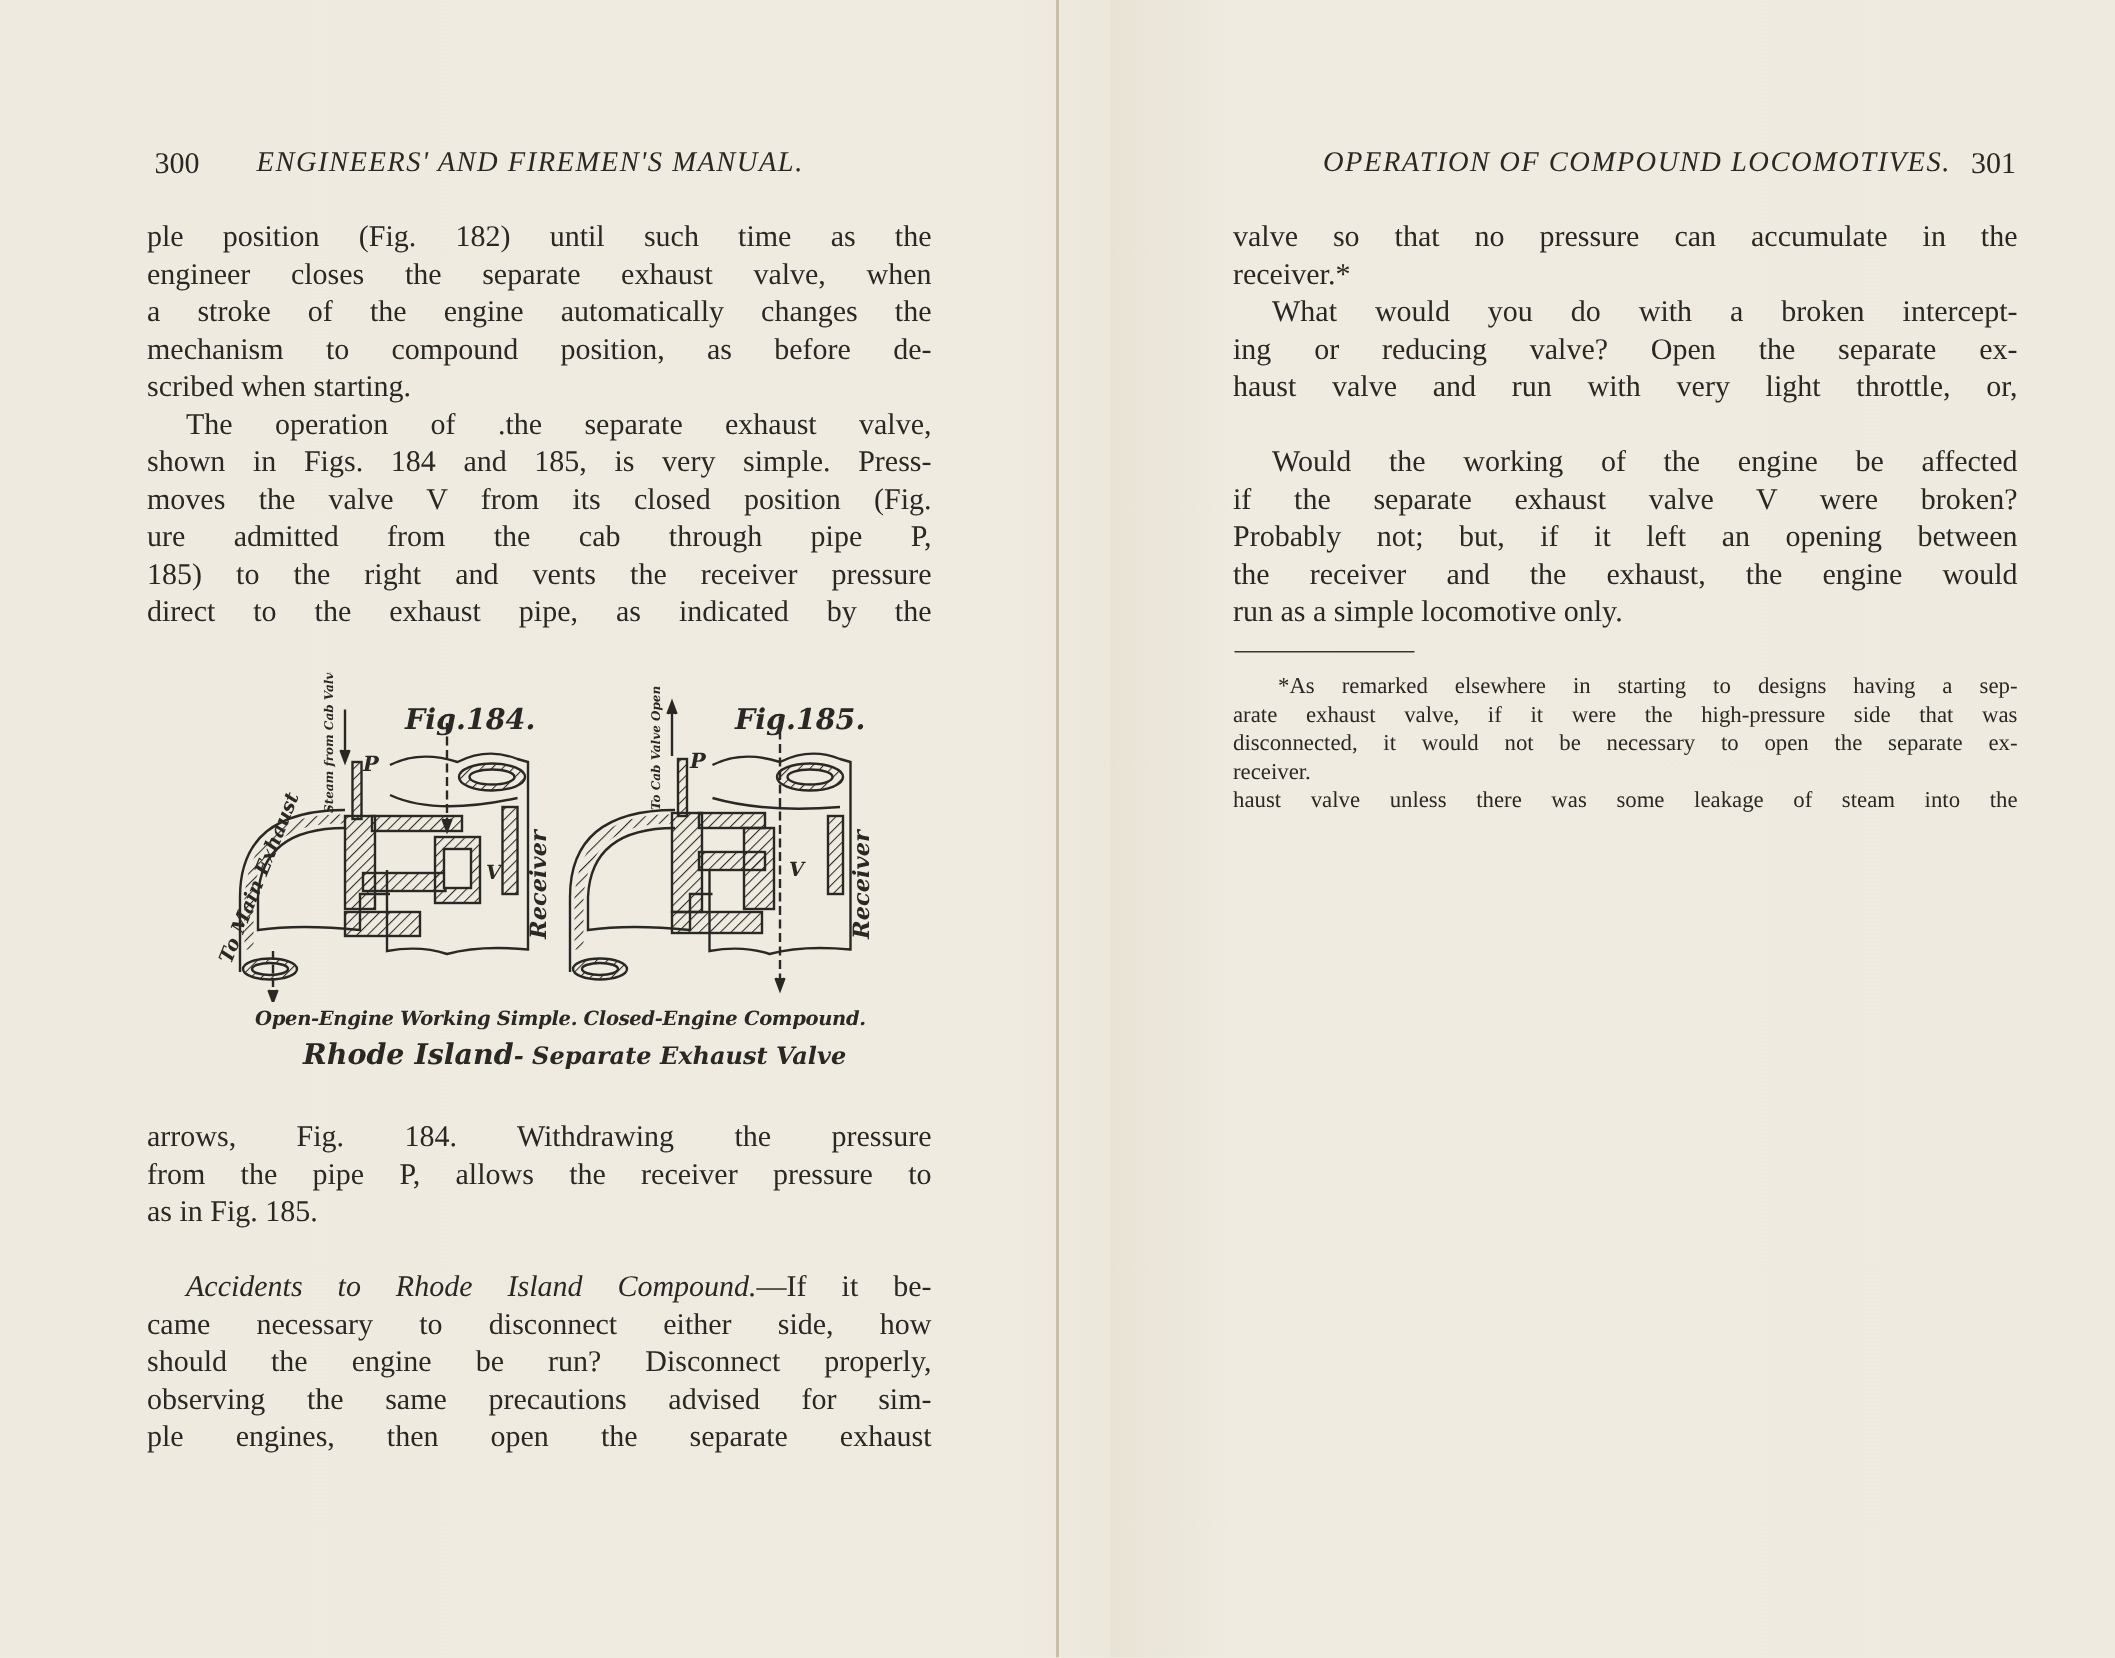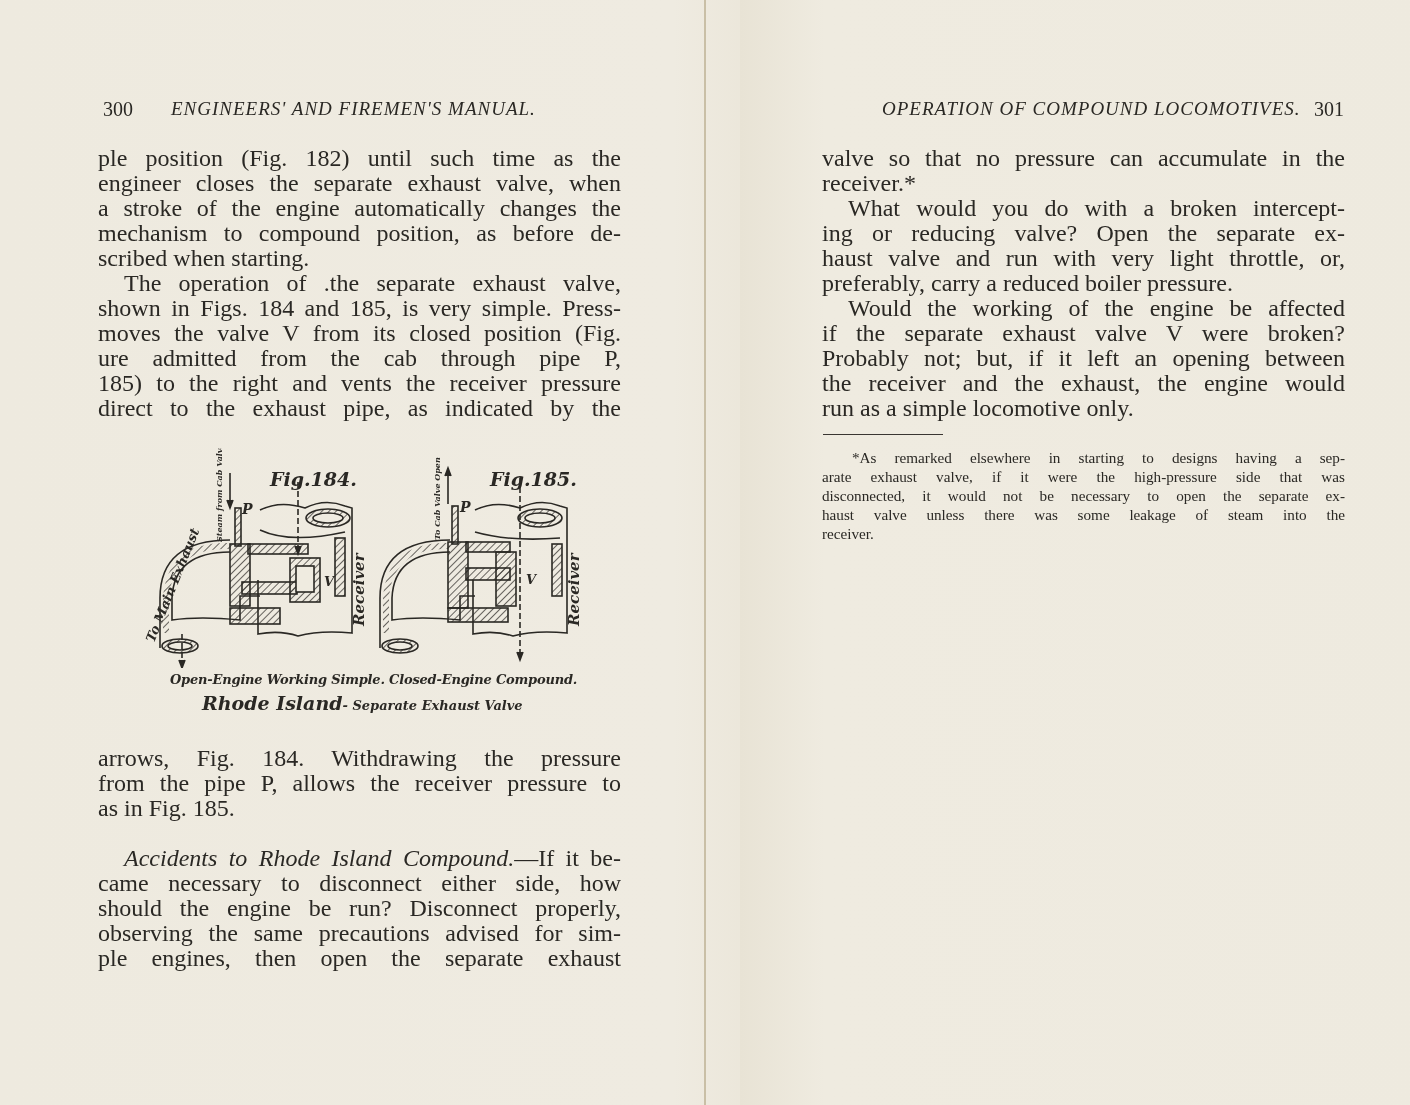--- a/index.html
+++ b/index.html
@@ -19,33 +19,33 @@
   .running-head { position:absolute; top:98px; font-size:19px; letter-spacing:1px; height:26px; }
   .running-head .num { font-style:normal; font-size:20px; letter-spacing:0; }
   .running-head .title { font-style:italic; }
   .left .running-head { left:103px; width:460px; }
   .left .running-head .num { position:absolute; left:0; }
   .left .running-head .title { position:absolute; left:68px; white-space:nowrap; }
   .right .running-head { left:142px; width:462px; }
   .right .running-head .title { position:absolute; left:0; white-space:nowrap; }
   .right .running-head .num { position:absolute; right:0; }
 
-  .col { position:absolute; width:523px; font-size:24px; line-height:25px; text-align:justify; }
+  .col { position:absolute; width:523px; font-size:20px; line-height:25px; text-align:justify; }
   .left .col { left:98px; }
   .right .col { left:82px; }
   .line { display:block; height:25px; white-space:nowrap; text-align:justify; text-align-last:justify; }
   .line.last { text-align-last:left; }
   .line.indent { padding-left:26px; }
   em { font-style:italic; }
 
   .figure { position:absolute; left:130px; top:448px; width:470px; height:270px; }
   .fig-svg { position:absolute; left:0; top:0; }
   .caption1 { position:absolute; left:40px; top:224px; font-size:13px; font-style:italic; font-weight:bold; font-family:"DejaVu Serif",serif; white-space:nowrap; letter-spacing:-0.2px; }
   .caption2 { position:absolute; left:72px; top:244px; font-size:19px; font-style:italic; font-weight:bold; white-space:nowrap; font-family:"DejaVu Serif",serif; }
-  .caption2 small { font-size:13px;text-align:center; }
+  .caption2 small { font-size:16px;text-align:center; }
 
   .rule { position:absolute; left:870px; top:434px; width:120px; height:1px; background:#3a3632; }
   .rule { left:83px; }
 
   .footnote { position:absolute; left:82px; top:448px; width:523px; font-size:15.2px; line-height:19px; font-family:"Liberation Serif","DejaVu Serif",serif; }
   .footnote .line { height:19px; }
   .footnote .line.indent { padding-left:30px; }
 </style>
 </head>
 <body>
@@ -175,34 +175,33 @@
 
     <div class="col" style="top:146px;">
       <span class="line">valve so that no pressure can accumulate in the</span>
       <span class="line last">receiver.*</span>
     </div>
 
     <div class="col" style="top:196px;">
       <span class="line indent">What would you do with a broken intercept-</span>
       <span class="line">ing or reducing valve? Open the separate ex-</span>
       <span class="line">haust valve and run with very light throttle, or,</span>
-      <span class="line last">preferably, carry a reduced boiler pressure.</span>
     </div>
 
     <div class="col" style="top:296px;">
       <span class="line indent">Would the working of the engine be affected</span>
       <span class="line">if the separate exhaust valve V were broken?</span>
       <span class="line">Probably not; but, if it left an opening between</span>
       <span class="line">the receiver and the exhaust, the engine would</span>
       <span class="line last">run as a simple locomotive only.</span>
     </div>
 
     <div class="rule"></div>
 
     <div class="footnote">
       <span class="line indent">*As remarked elsewhere in starting to designs having a sep-</span>
       <span class="line">arate exhaust valve, if it were the high-pressure side that was</span>
       <span class="line">disconnected, it would not be necessary to open the separate ex-</span>
+      <span class="line last">receiver.</span>
       <span class="line">haust valve unless there was some leakage of steam into the</span>
-      <span class="line last">receiver.</span>
     </div>
   </div>
 </div>
 
 </body></html>

